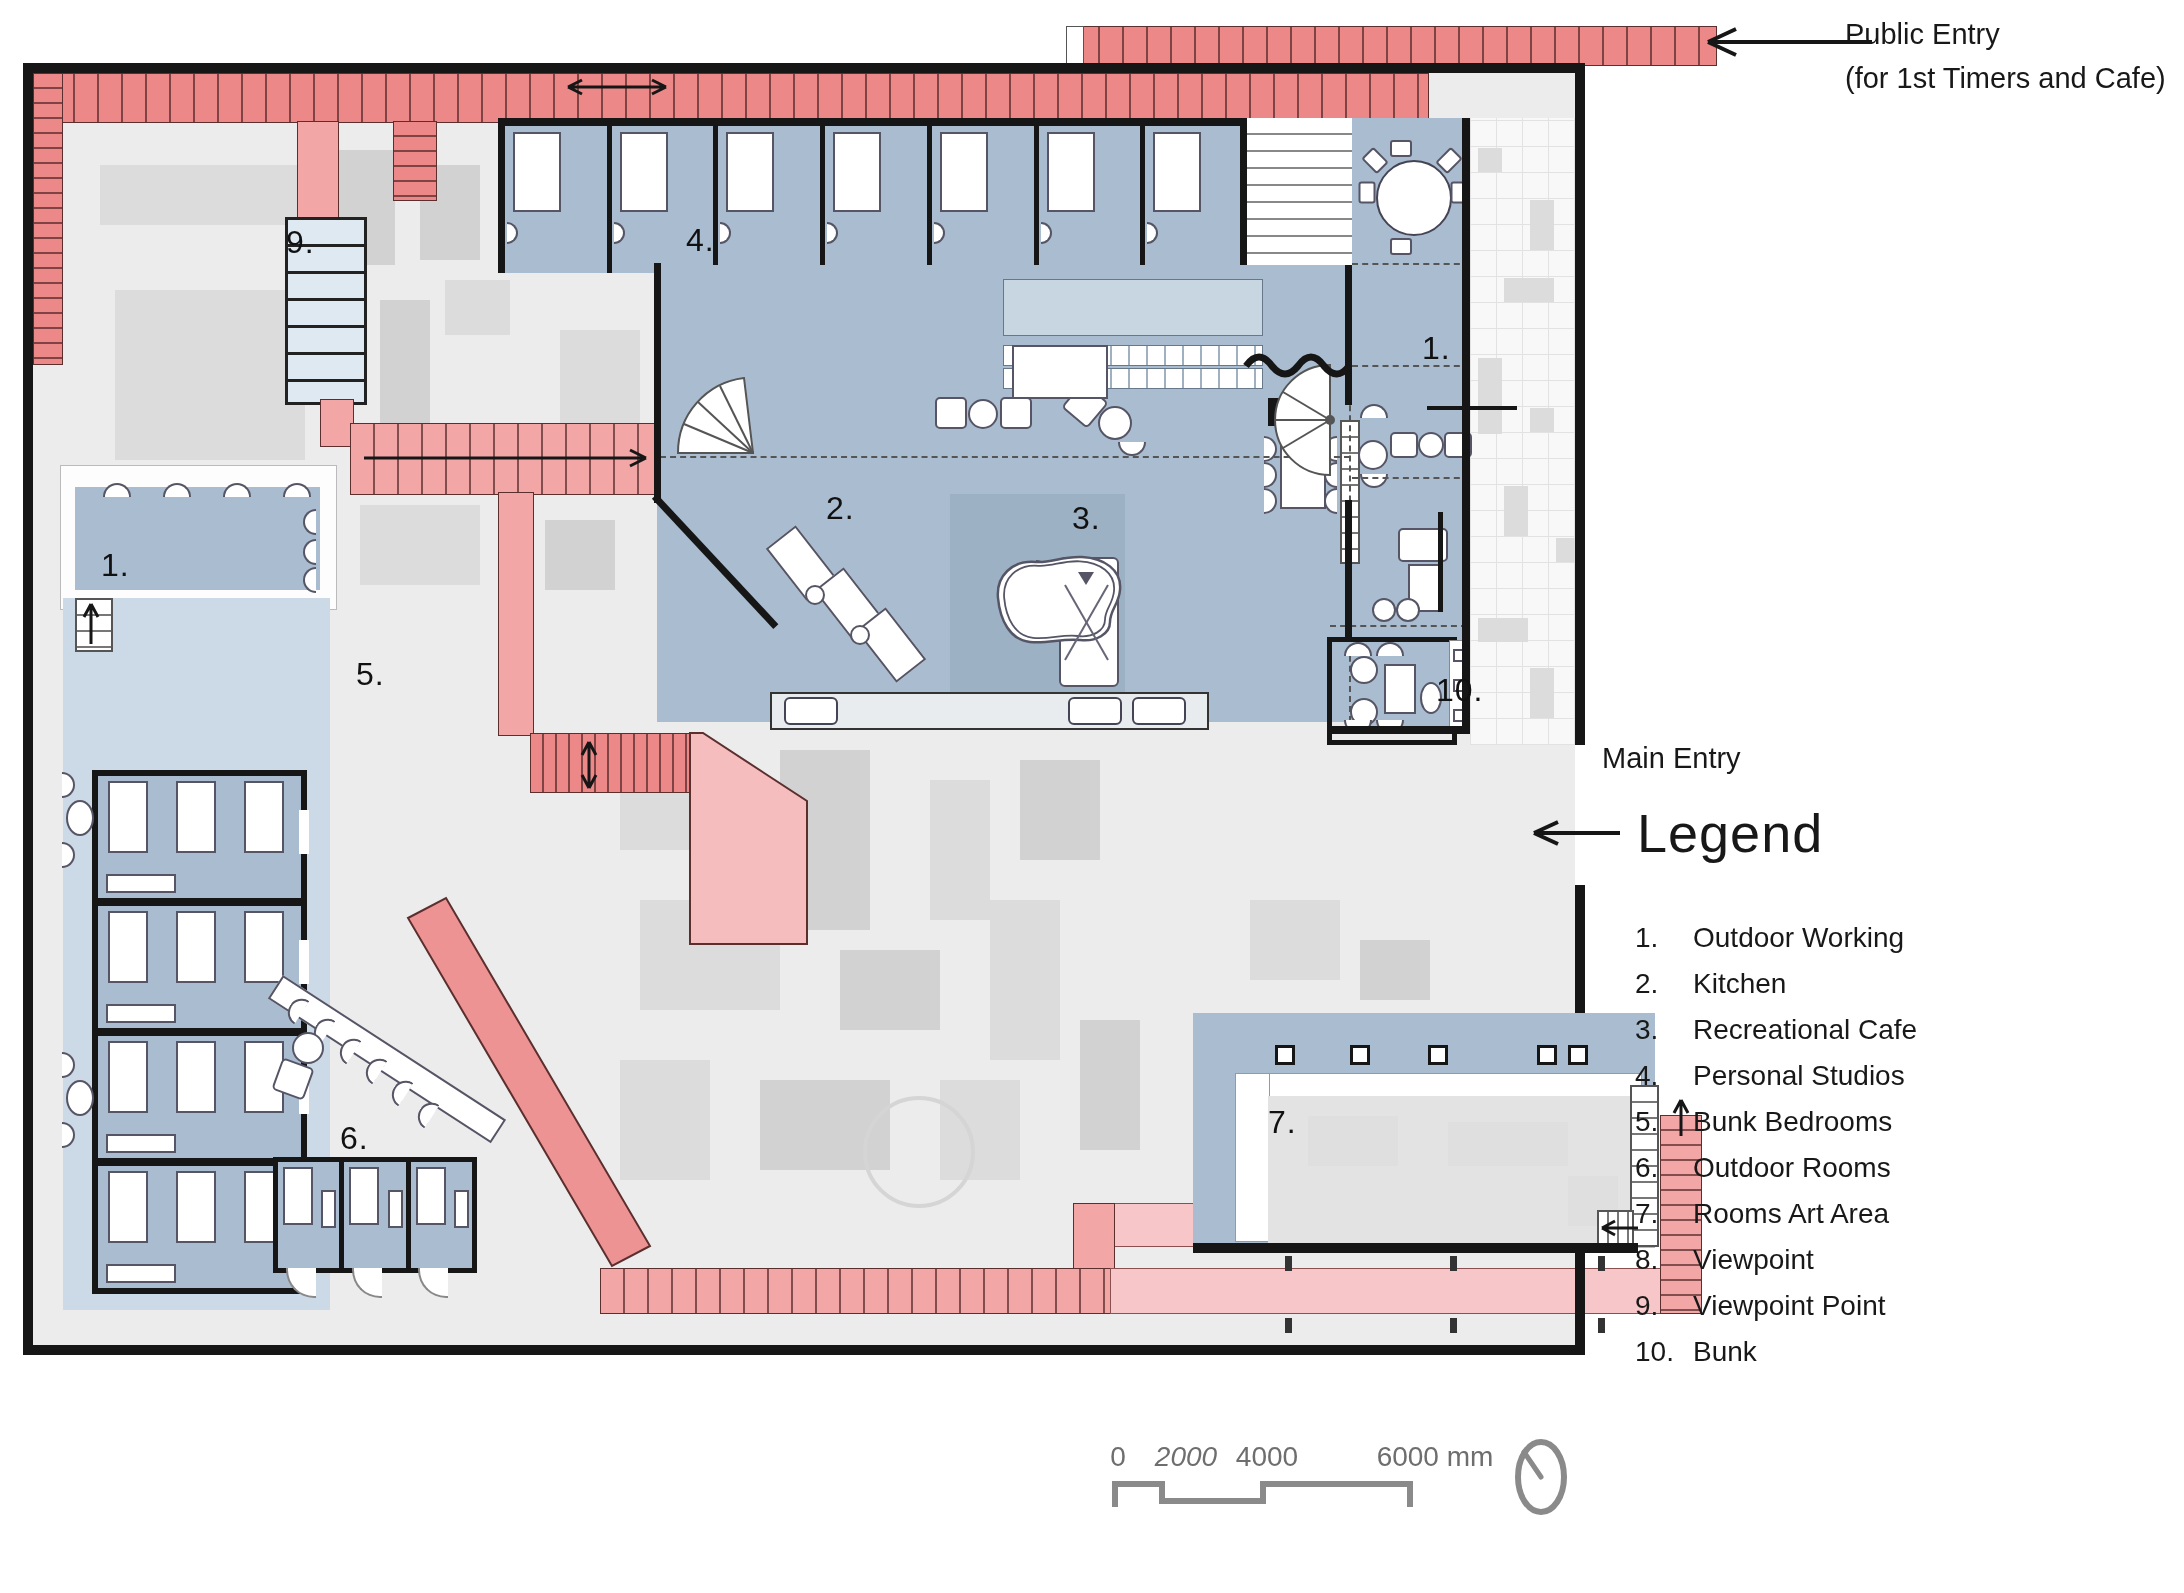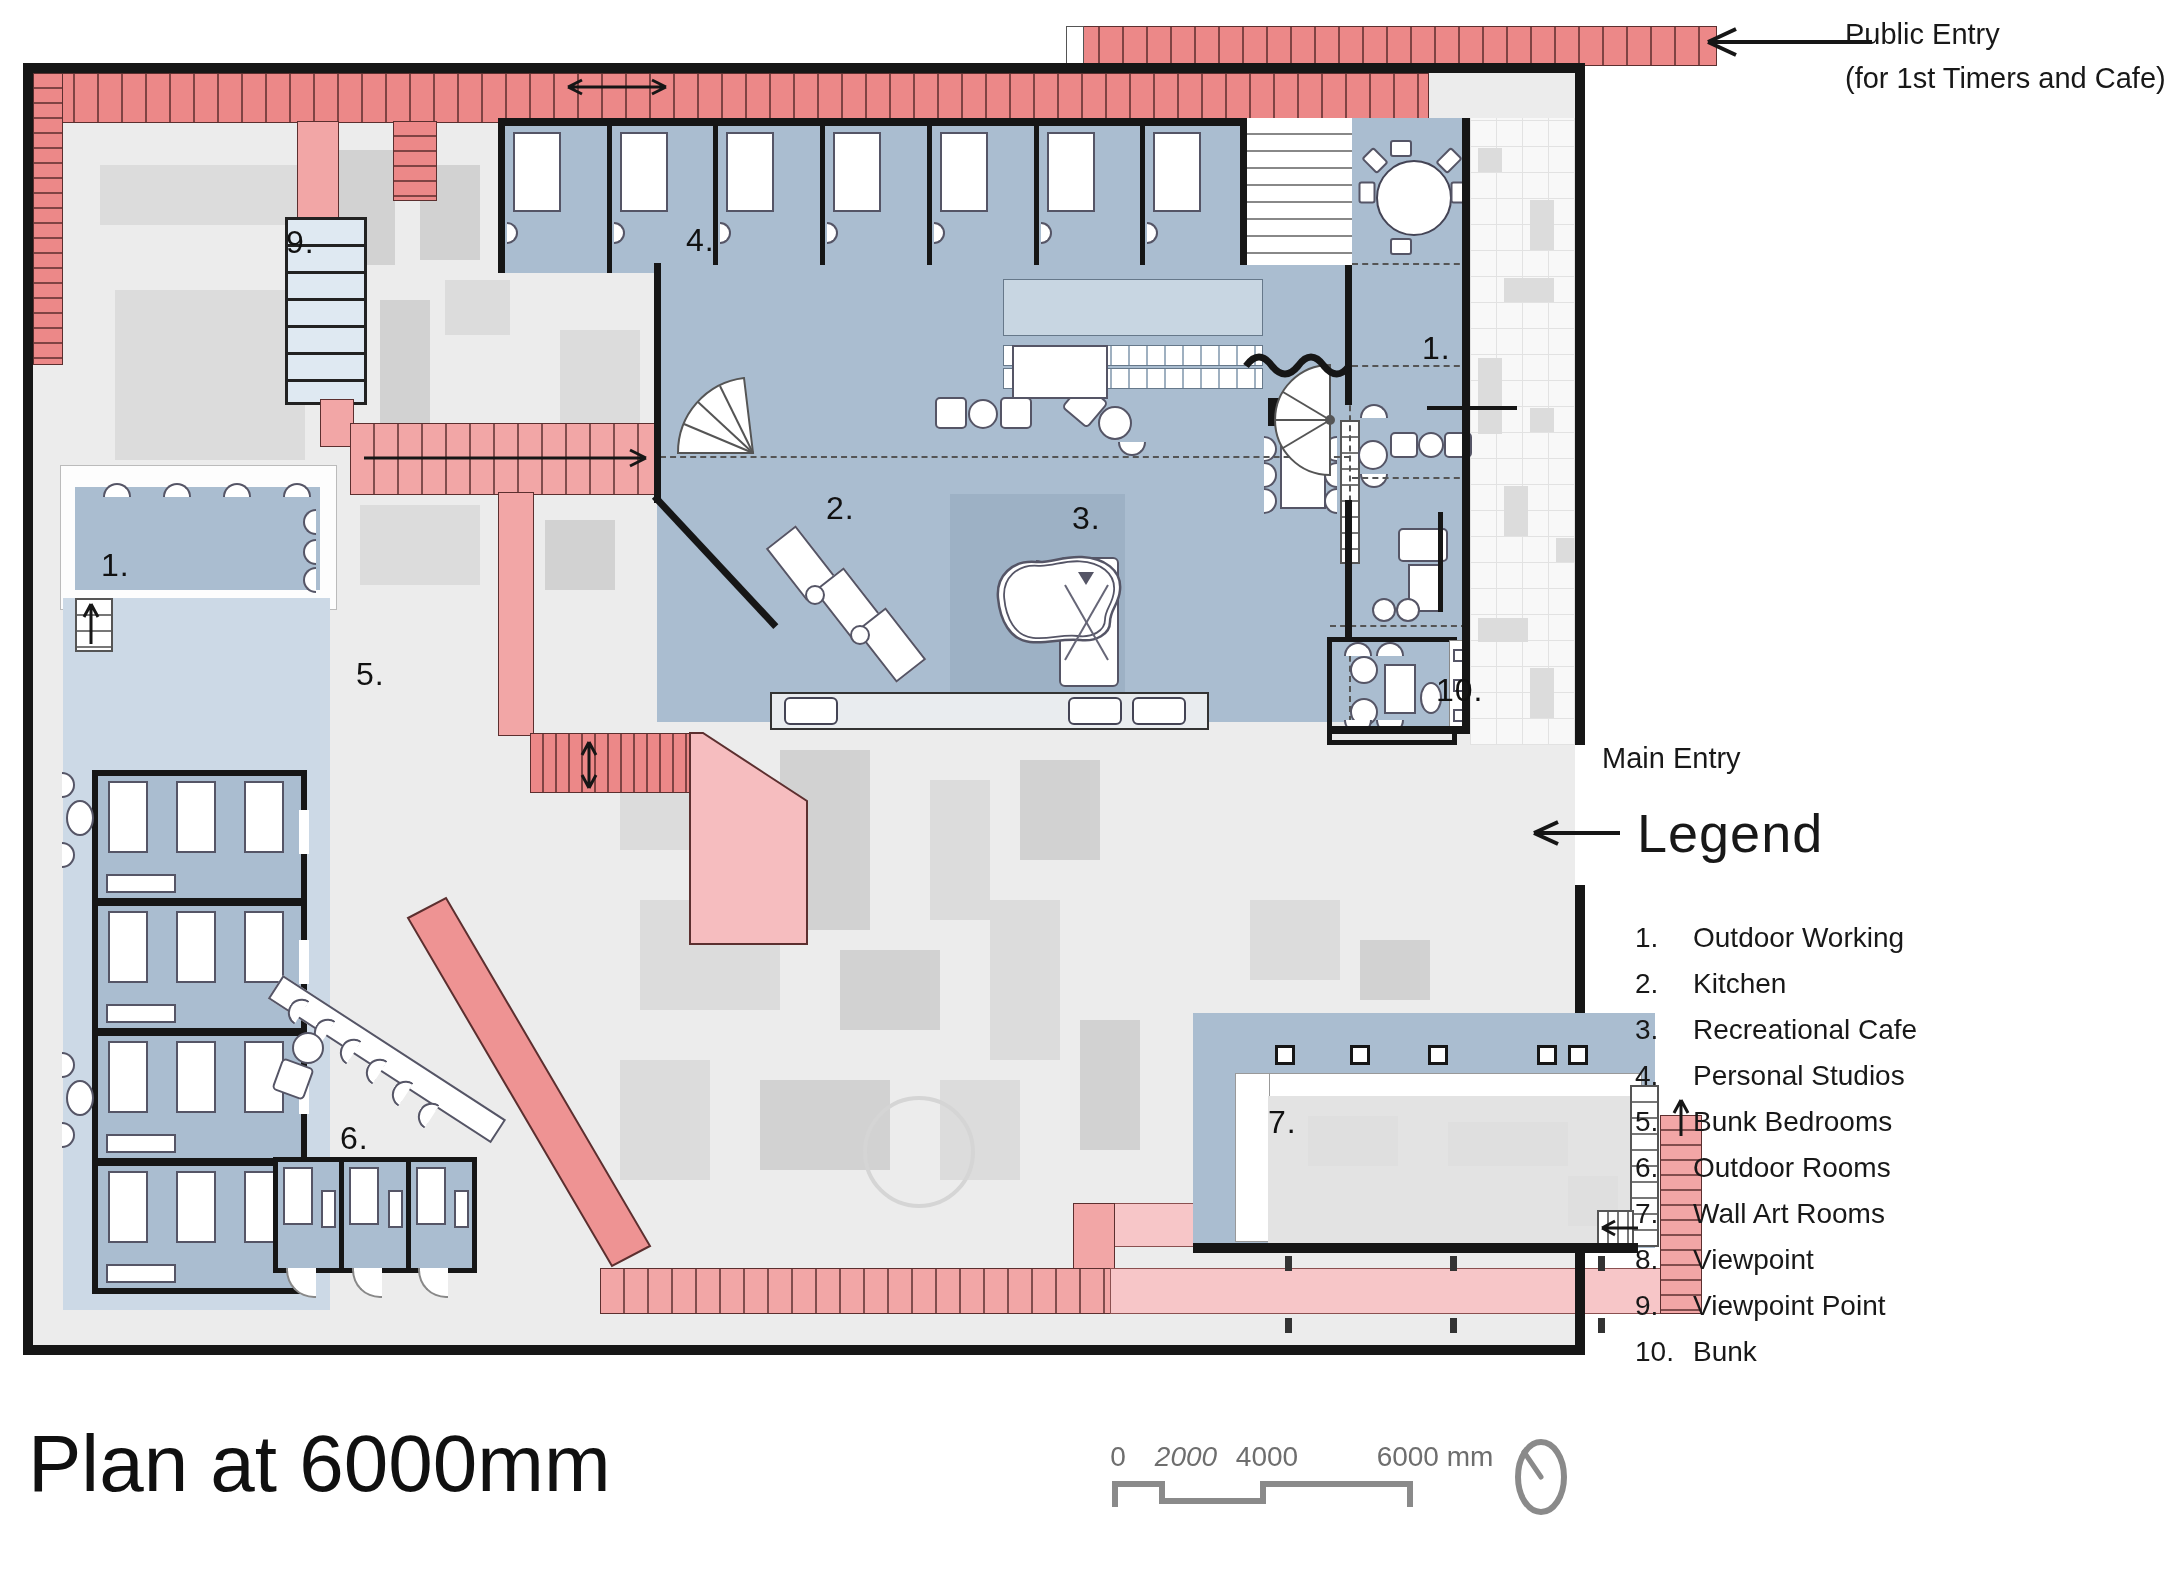--- a/index.html
+++ b/index.html
@@ -431,38 +431,37 @@
         <div class="lg-row">
           <span class="lg-num">5.</span>
           <span class="lg-label">Bunk Bedrooms</span>
         </div>
         <div class="lg-row">
           <span class="lg-num">6.</span>
           <span class="lg-label">Outdoor Rooms</span>
         </div>
         <div class="lg-row">
           <span class="lg-num">7.</span>
-          <span class="lg-label">Wall Art Rooms</span>
+          <span class="lg-label">Rooms Art Area</span>
         </div>
         <div class="lg-row">
           <span class="lg-num">8.</span>
           <span class="lg-label">Viewpoint</span>
         </div>
         <div class="lg-row">
           <span class="lg-num">9.</span>
           <span class="lg-label">Viewpoint Point</span>
         </div>
         <div class="lg-row">
           <span class="lg-num">10.</span>
           <span class="lg-label">Bunk</span>
         </div>
       </div>
   </div>
 
-  <div id="title">Plan at 6000mm</div>
   <div>
 
   <div class="scale-num" style="left: 1118px;">0</div>
       <div class="scale-num" style="left: 1186px; font-style: italic;">2000</div>
       <div class="scale-num" style="left: 1267px;">4000</div>
       <div class="scale-num" style="left: 1435px;">6000 mm</div>
     </div>
 
   <svg id="ovl" width="2184" height="1593" viewBox="0 0 2184 1593">
 

